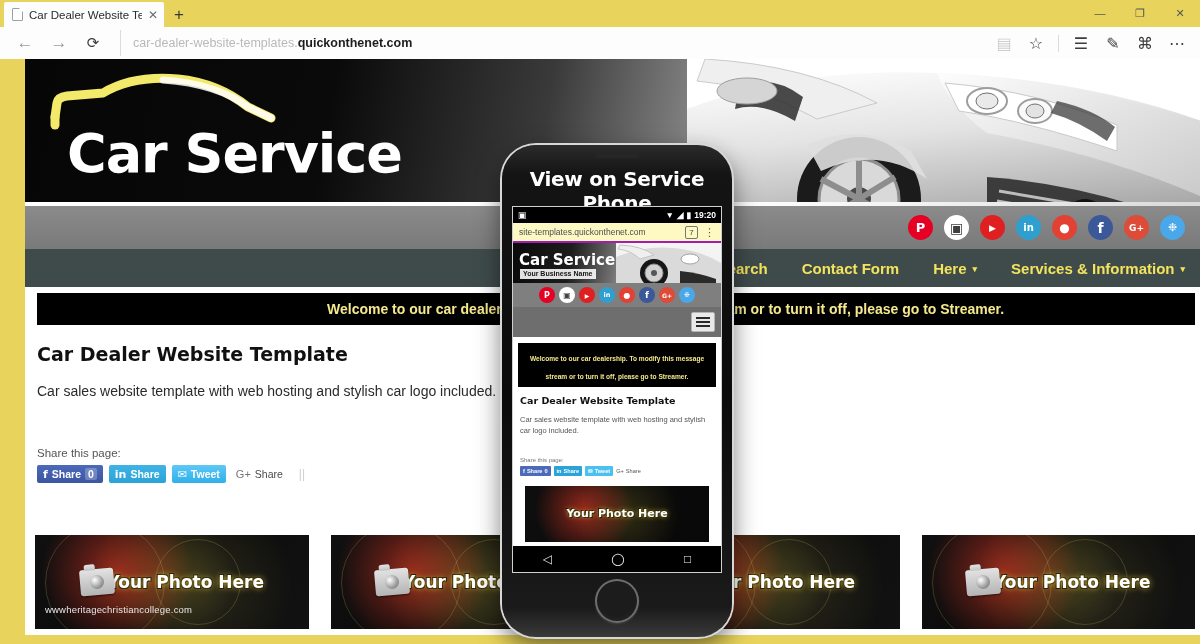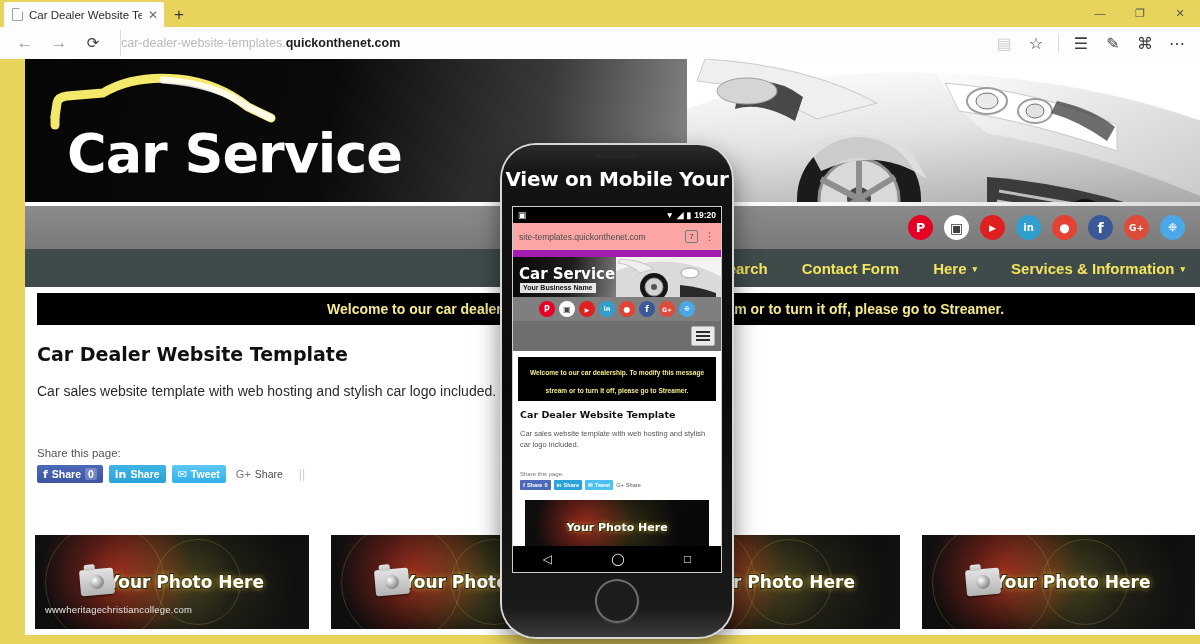--- a/index.html
+++ b/index.html
@@ -56,21 +56,21 @@
     position: absolute; top: 27px; left: 0; width: 1200px; height: 32px;
     background: #fdfdfd; display: flex; align-items: center; padding: 0 8px;
   }
   .nav-btn {
     width: 34px; height: 28px; display: flex; align-items: center; justify-content: center;
     color: #9b9b9b; font-size: 17px;
   }
   .nav-btn.refresh { color: #3c3c3c; font-size: 15px; }
   .urlbar {
     flex: 1 1 auto; height: 26px; display: flex; align-items: center;
-    margin: 0 6px 0 10px; border-left: 1px solid #dcdcdc; padding-left: 0;
+    margin: 0 6px 0 10px; border-left: 1px solid #dcdcdc; padding-left: 12px;
     font-size: 12.5px;
   }
   .url-dim { color: #b9b9b9; }
   .url-strong { color: #1d1d1d; font-weight: bold; }
   .toolbar-right { display: flex; align-items: center; gap: 2px; }
   .tb-icon {
     width: 30px; height: 28px; display: flex; align-items: center; justify-content: center;
     color: #3d3d3d;
   }
   .tb-sep { width: 1px; height: 17px; background: #dcdcdc; margin: 0 5px; }
@@ -228,21 +228,21 @@
     background: #ffffff; overflow: hidden;
     border: 1px solid #cfcfcf;
   }
   .status-bar {
     height: 16px; background: #000; display: flex; align-items: center;
     padding: 0 5px; color: #fff; font-size: 9px; justify-content: space-between;
   }
   .status-left { display: flex; align-items: center; gap: 3px; }
   .status-right { display: flex; align-items: center; gap: 3px; font-size: 8.5px; font-weight: bold; }
   .m-urlbar {
-    height: 34px; background: #fca5a5; border-bottom: 7px solid #a21caf;
+    height: 20px; background: #fef9c3; border-bottom: 2px solid #a21caf;
     display: flex; align-items: center; padding: 0 6px; gap: 6px;
   }
   .m-url { flex: 1 1 auto; font-size: 8.5px; color: #4c4c4c; white-space: nowrap; overflow: hidden; }
   .m-tabs {
     border: 1px solid #777; border-radius: 2px; font-size: 8px; color: #444;
     width: 13px; height: 13px; display: flex; align-items: center; justify-content: center;
   }
   .m-dots { color: #555; font-size: 11px; line-height: 1; letter-spacing: 0; }
   .m-masthead {
     height: 40px; position: relative; overflow: hidden;
@@ -511,21 +511,21 @@
           <span class="tile-inner">
             <span class="cam-icon"></span>
             <span class="tile-text">Your Photo Here</span>
           </span>
         </div>
       </div>
     </div>
 
     <div class="phone">
       <span class="phone-speaker"></span>
-      <div class="phone-title">View on Mobile Your</div>
+      <div class="phone-title">View on Service Phone</div>
 
       <div class="phone-screen">
         <div class="status-bar">
           <span class="status-left">
             <span>▣</span>
           </span>
           <span class="status-right">
             <span>▼</span>
             <span>◢</span>
             <span>▮</span>

